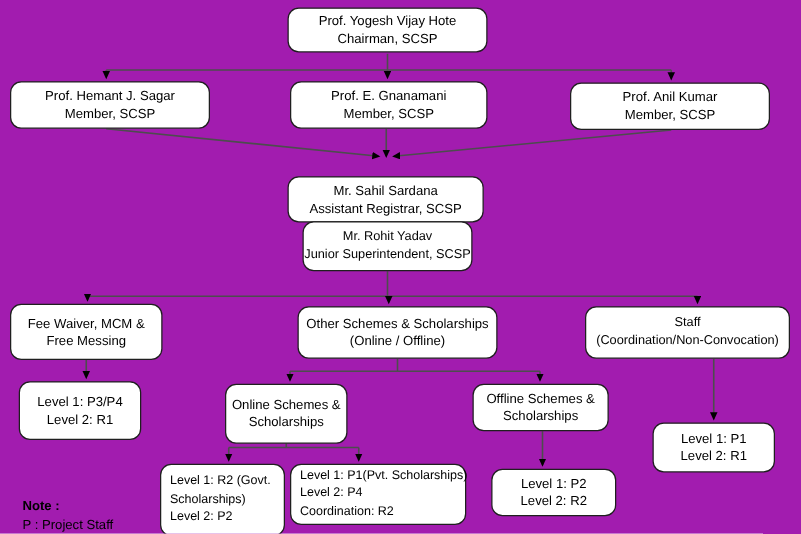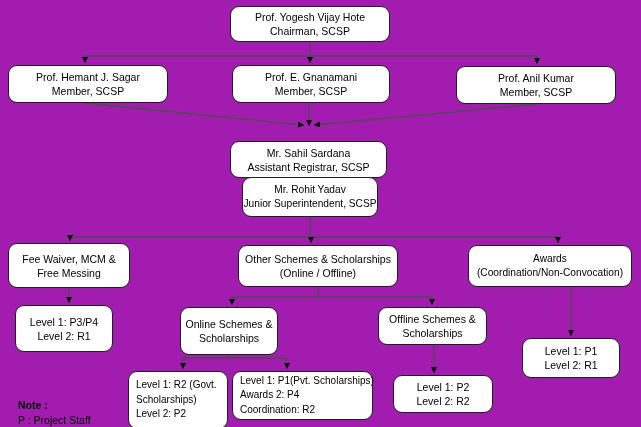--- a/index.html
+++ b/index.html
@@ -151,21 +151,21 @@
     <span>Fee Waiver, MCM &amp;</span>
     <span>Free Messing</span>
   </div>
 
   <div class="node" id="other-schemes">
     <span>Other Schemes &amp; Scholarships</span>
     <span>(Online / Offline)</span>
   </div>
 
   <div class="node" id="awards">
-    <span>Awards</span>
+    <span>Staff</span>
     <span>(Coordination/Non-Convocation)</span>
   </div>
 
   <div class="node" id="fee-levels">
     <span>Level 1: P3/P4</span>
     <span>Level 2: R1</span>
   </div>
 
   <div class="node" id="online-schemes">
     <span>Online Schemes &amp;</span>
@@ -183,21 +183,21 @@
   </div>
 
   <div class="node left-align" id="govt-levels">
     <span>Level 1: R2 (Govt.</span>
     <span>Scholarships)</span>
     <span>Level 2: P2</span>
   </div>
 
   <div class="node left-align" id="pvt-levels">
     <span>Level 1: P1(Pvt. Scholarships)</span>
-    <span>Awards 2: P4</span>
+    <span>Level 2: P4</span>
     <span>Coordination: R2</span>
   </div>
 
   <div class="node" id="offline-levels">
     <span>Level 1: P2</span>
     <span>Level 2: R2</span>
   </div>
 
   <div id="note">
     <div class="note-title">Note :</div>

